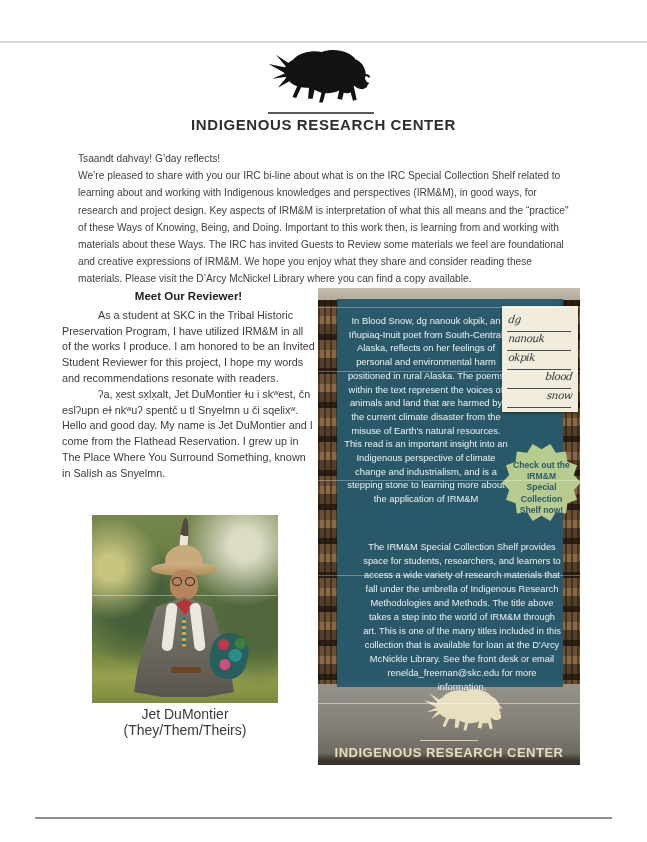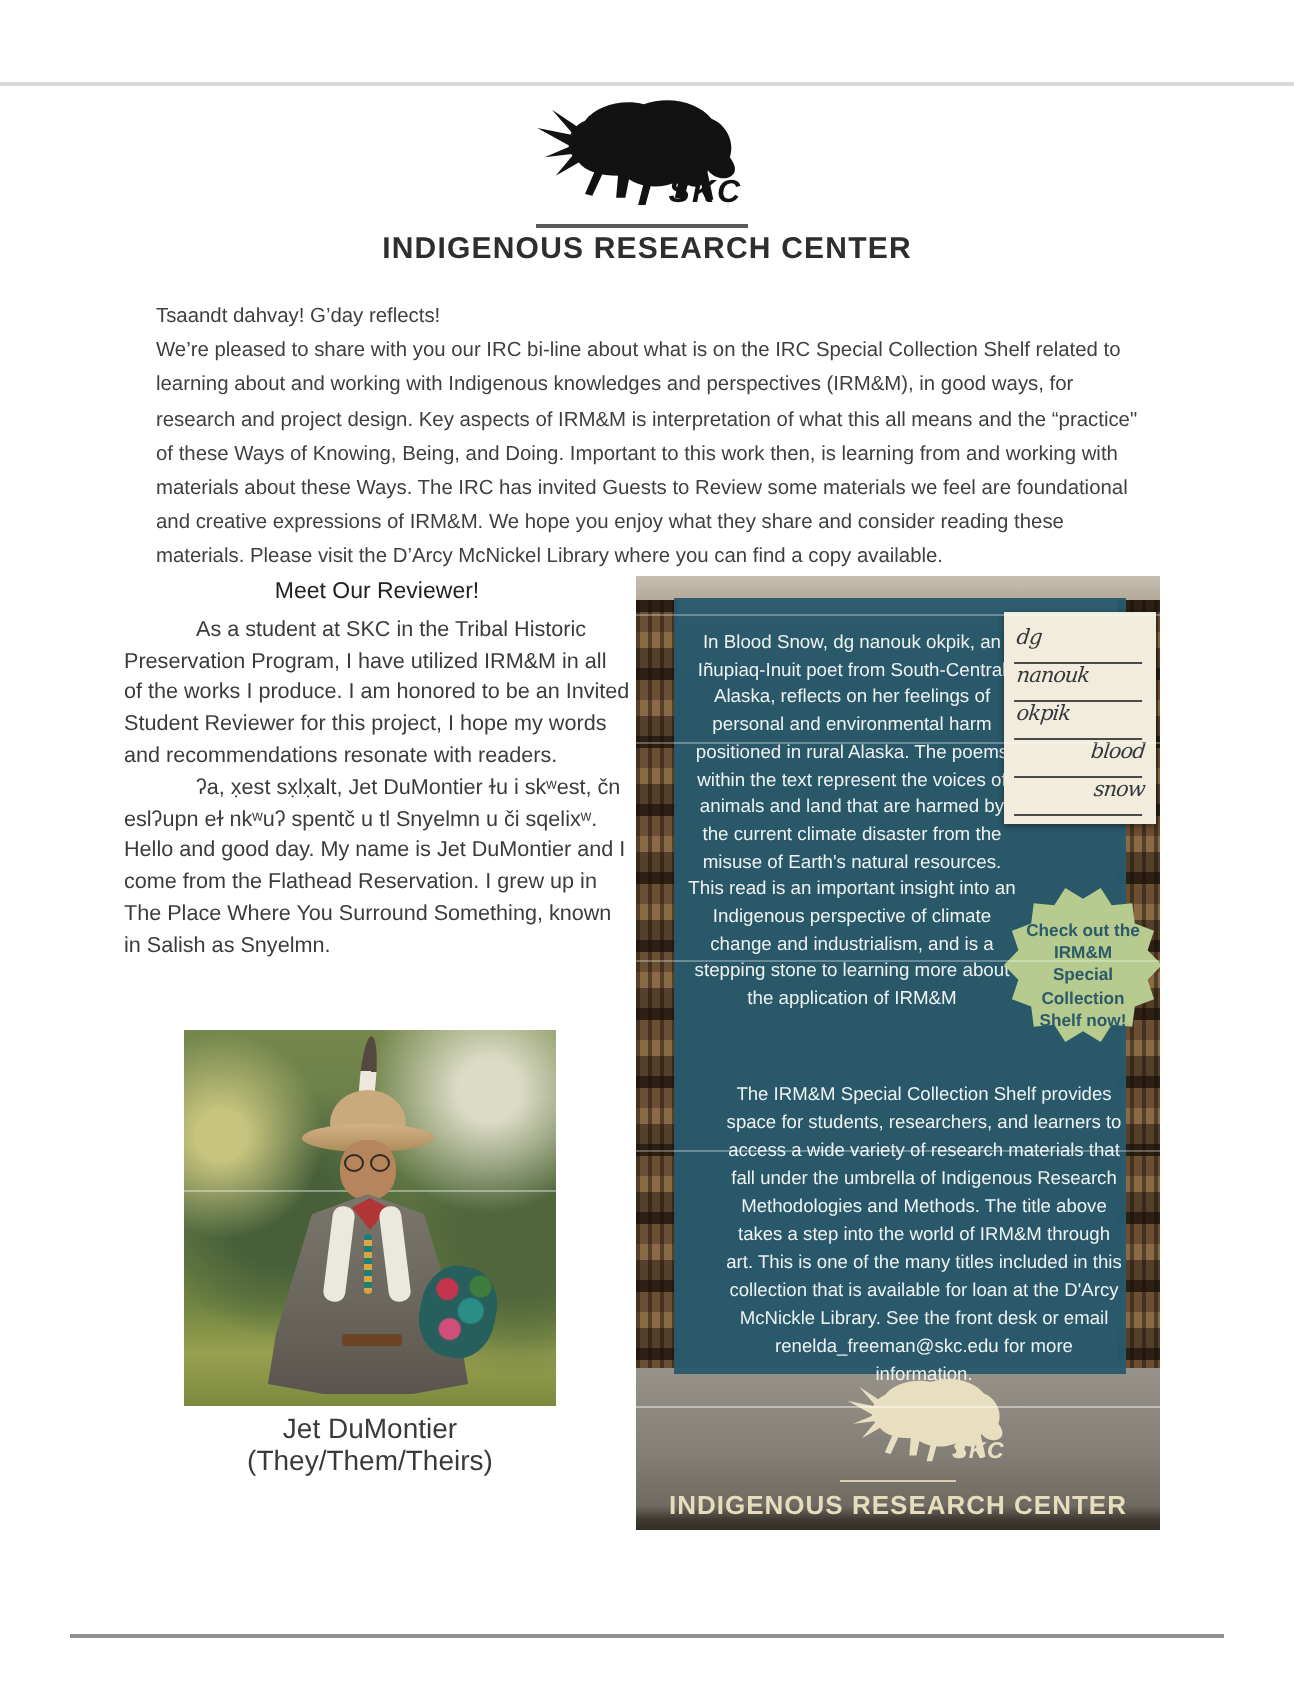--- a/index.html
+++ b/index.html
@@ -8,32 +8,32 @@
     position:relative; width:647px; height:842px; background:#ffffff;
     font-family:"Liberation Sans","DejaVu Sans",sans-serif; color:#3d3d3d;
     overflow:hidden;
   }
   .top-edge { position:absolute; top:41px; left:0; width:647px; height:2px; background:#d9d9d9; }
   .footer-rule { position:absolute; top:817px; left:35px; width:577px; height:2px; background:#8f8f8f; }
 
   
   .header-logo { position:absolute; left:265px; top:44px; width:110px; height:62px; color:#121212; }
   .header-logo svg { width:100%; height:100%; display:block; }
-  .logo-text { position:absolute; left:63%; bottom:0px; font-weight:800; font-size:16px; letter-spacing:1px; color:inherit;font-style:italic; }
+  .logo-text { position:absolute; left:63%; bottom:16px; font-weight:800; font-size:16px; letter-spacing:1px; color:inherit;font-style:italic; }
   .header-divider { position:absolute; left:268px; top:112px; width:106px; height:2px; background:#5a5a5a; }
   .header-title { position:absolute; left:0; top:116px; width:647px; text-align:center;
     font-size:15px; font-weight:600; letter-spacing:0.6px; color:#2e2e2e; }
 
   
   .intro { position:absolute; left:78px; top:150px; width:496px; font-size:10.2px; line-height:17.2px; color:#3f3f3f; }
   .intro p { margin:0; }
 
   
   .reviewer { position:absolute; left:62px; top:289px; width:253px; font-size:10.8px; line-height:15.8px; color:#3b3b3b; }
-  .reviewer h2 { font-size:11.5px; font-weight:400; text-align:center; margin:0 0 3px 0; color:#222; }
+  .reviewer h2 { font-size:11.5px; font-weight:700; text-align:center; margin:0 0 3px 0; color:#222; }
   .reviewer p { margin:0; text-indent:36px; }
 
   .photo { position:absolute; left:92px; top:515px; width:186px; height:188px; overflow:hidden; background:#6e8148; }
   .ph-bg { position:absolute; inset:0;
     background:
       radial-gradient(circle at 82% 16%, #dcdcc6 0 7%, rgba(220,220,198,0) 28%),
       radial-gradient(circle at 10% 28%, #c6c47e 0 6%, rgba(198,196,126,0) 24%),
       radial-gradient(circle at 26% 48%, #47603a 0 16%, rgba(71,96,58,0) 38%),
       radial-gradient(circle at 90% 55%, #50663c 0 14%, rgba(80,102,60,0) 36%),
       linear-gradient(180deg, #75874c 0%, #5d7342 52%, #6f8340 72%, #97a04f 86%, #7c8a3e 100%);

